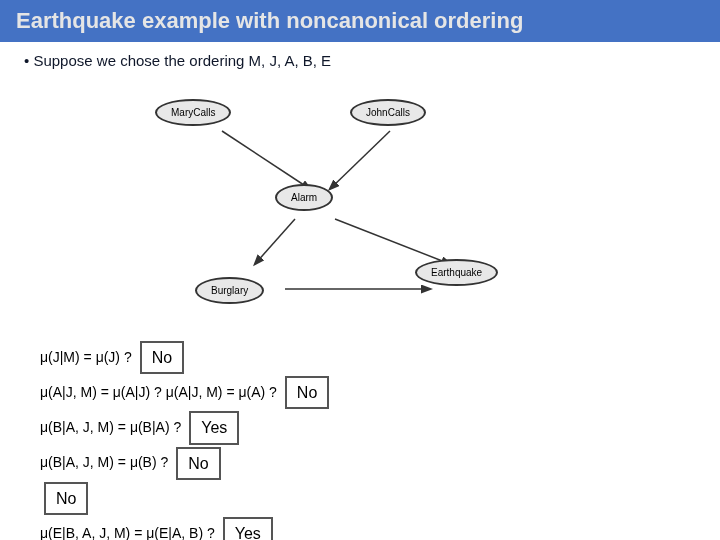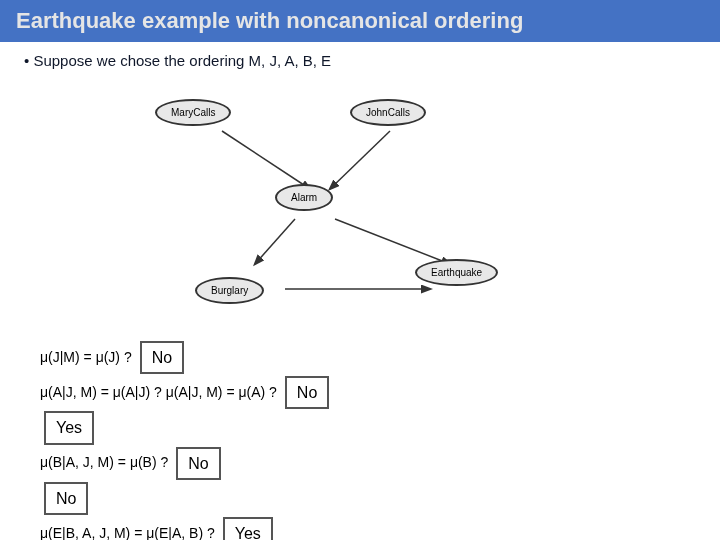--- a/index.html
+++ b/index.html
@@ -134,20 +134,21 @@
   <ul id="bullet-ul">
       <li>
         <span>μ(J|M) = μ(J) ?</span>
         <span class="answer-box">No</span>
       </li>
       <li>
         <span>μ(A|J, M) = μ(A|J) ?  μ(A|J, M) = μ(A) ?</span>
         <span class="answer-box">No</span>
       </li>
       <li>
+        <span>μ(B|A, J, M) = μ(B|A) ?</span>
         <span class="answer-box">Yes</span>
       </li>
       <li>
         <span>μ(B|A, J, M) = μ(B) ?</span>
         <span class="answer-box">No</span>
       </li>
       <li>
         <span class="answer-box">No</span>
       </li>
       <li>

